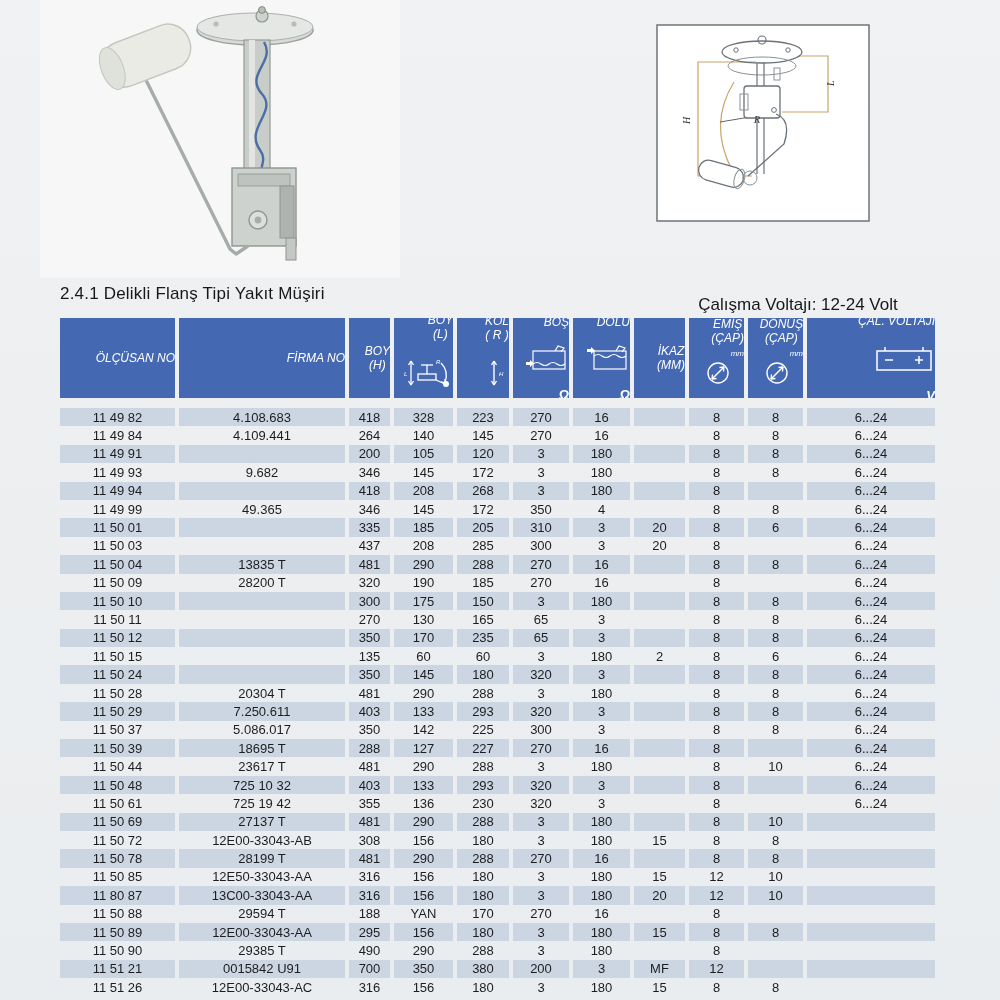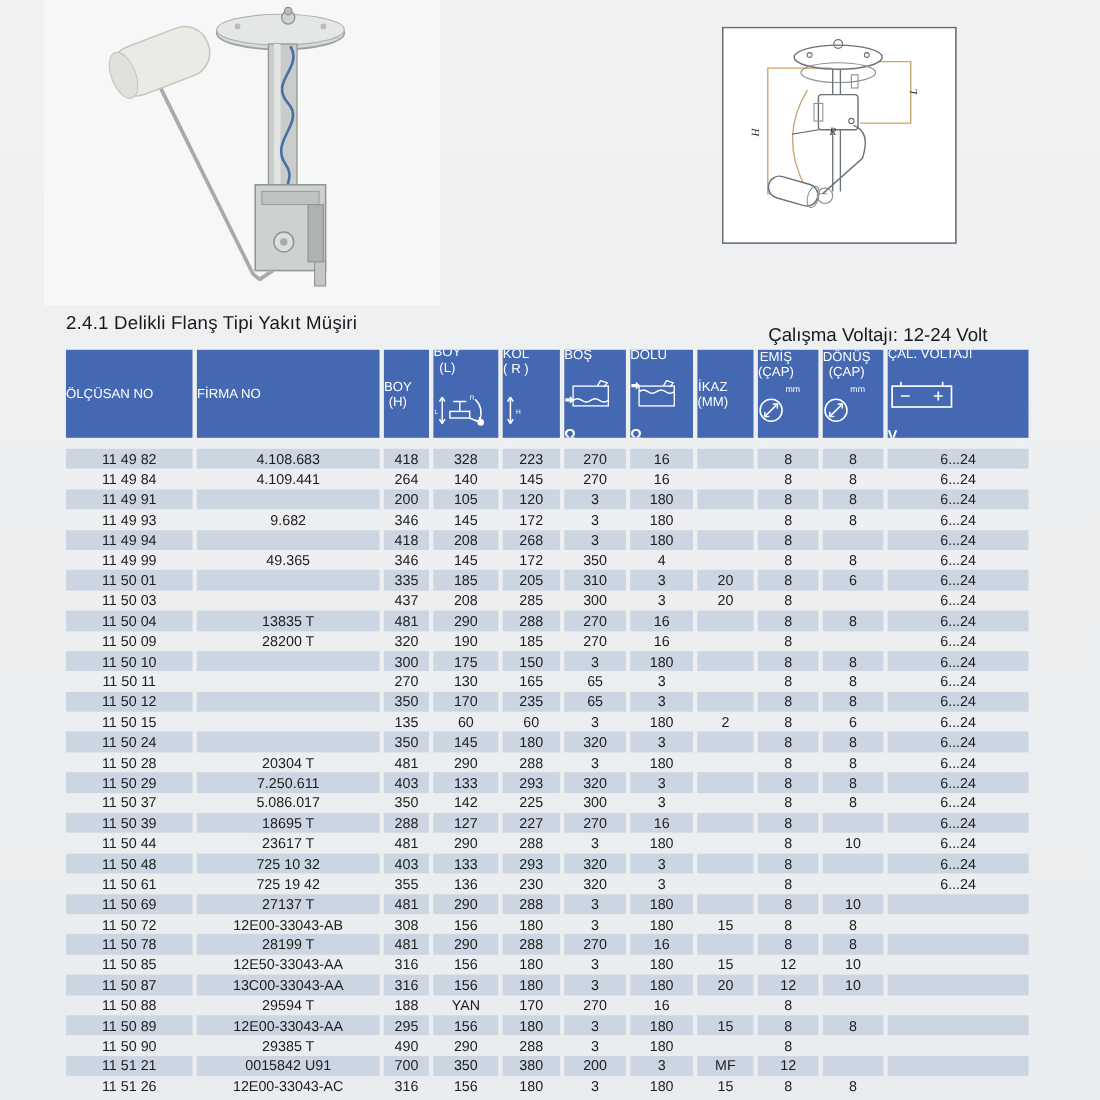--- a/index.html
+++ b/index.html
@@ -28,23 +28,23 @@
   .ftable { position:absolute; left:60px; top:318px; width:878px; }
   .thead, .trow {
     display:grid;
     grid-template-columns:115px 166px 41px 59px 52px 56px 57px 51px 55px 55px 128px;
     column-gap:4px;
   }
   .thead { height:80px; }
   .hcell {
     background:#4468b1;
     color:#fff;
-    display:flex; flex-direction:column; align-items:flex-start; justify-content:center;
+    display:flex; flex-direction:column; align-items:flex-end; justify-content:center;
     text-align:center; font-size:12px; line-height:1.2;
-    white-space:pre-line; row-gap:1px; overflow:hidden;
+    white-space:pre-line; row-gap:1px; overflow:hidden;font-style:italic;
   }
   .hcell .hlabel { white-space:pre-line; }
   .hcell .unit { font-size:13px; font-weight:bold; line-height:1; margin-top:1px; }
   .icon-row { display:flex; align-items:flex-start; column-gap:1px; }
   .icon-row .mm { font-size:8px; line-height:1; margin-top:3px; }
   .tbody { margin-top:10px; }
   .trow { height:18.4px; }
   .tcell {
     display:flex; align-items:center; justify-content:center;
     font-size:13px; color:#1c1d1f; line-height:1;
@@ -599,21 +599,21 @@
           <div class="tcell c3">156</div>
           <div class="tcell c4">180</div>
           <div class="tcell c5">3</div>
           <div class="tcell c6">180</div>
           <div class="tcell c7">15</div>
           <div class="tcell c8">12</div>
           <div class="tcell c9">10</div>
           <div class="tcell c10"></div>
         </div>
         <div class="trow shaded">
-          <div class="tcell c0">11 50 87</div>
+          <div class="tcell c0">11 80 87</div>
           <div class="tcell c1">13C00-33043-AA</div>
           <div class="tcell c2">316</div>
           <div class="tcell c3">156</div>
           <div class="tcell c4">180</div>
           <div class="tcell c5">3</div>
           <div class="tcell c6">180</div>
           <div class="tcell c7">20</div>
           <div class="tcell c8">12</div>
           <div class="tcell c9">10</div>
           <div class="tcell c10"></div>

